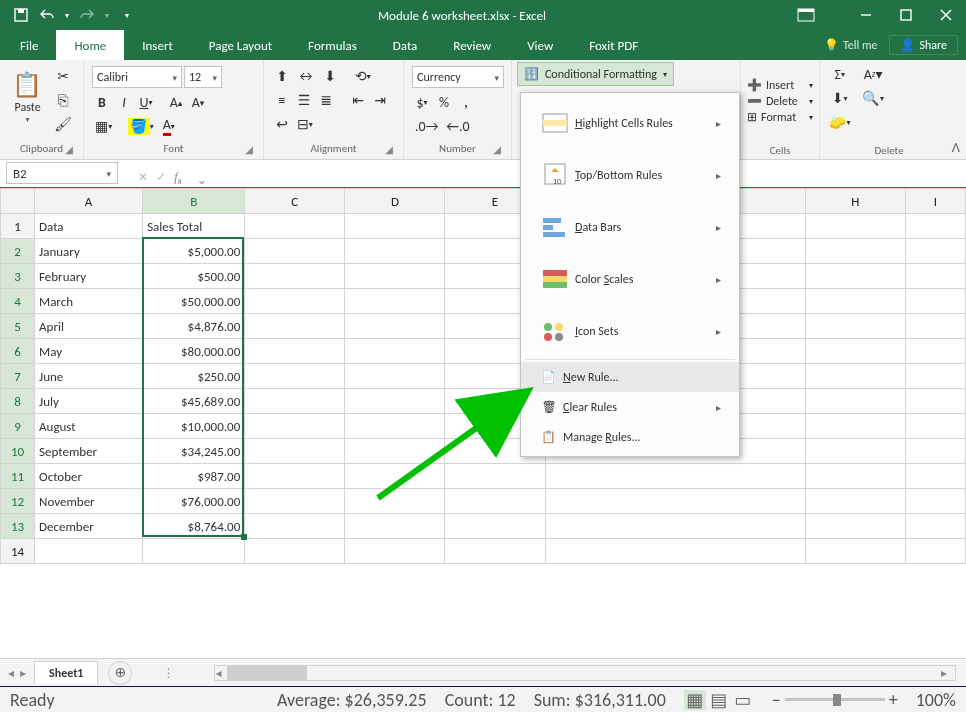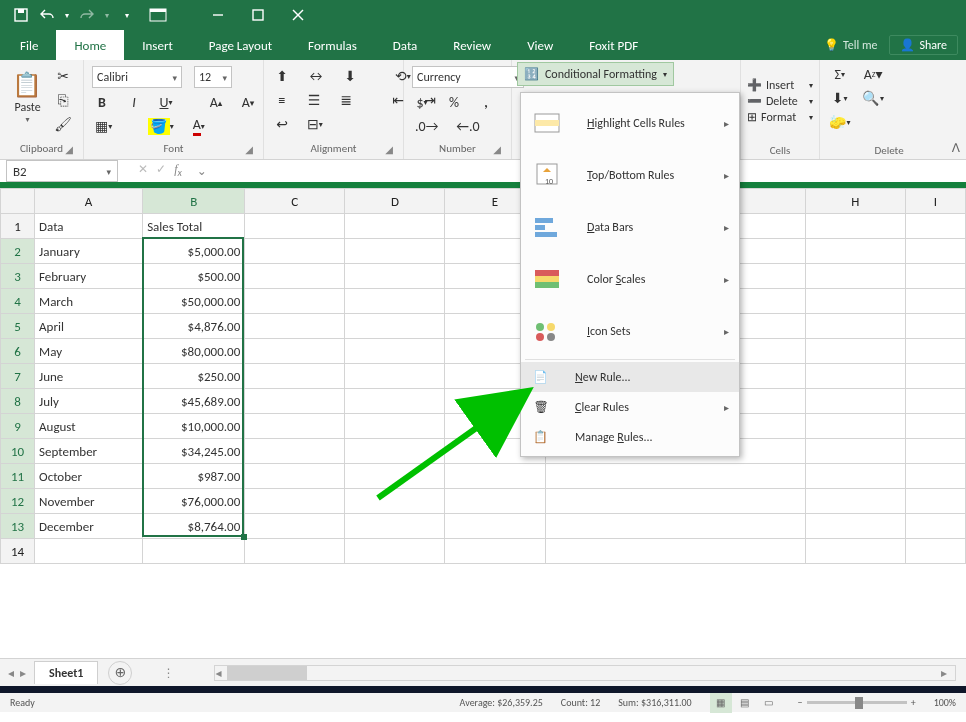--- a/index.html
+++ b/index.html
@@ -29,30 +29,30 @@
 .group-content { flex:1; display:flex; align-items:flex-start; gap:4px; }
 .group-label { text-align:center; font-size:11px; color:#666; height:18px; display:flex; align-items:center; justify-content:center; position:relative; }
 .group-label .launcher { position:absolute; right:0; bottom:2px; width:12px; height:12px; color:#888; font-size:10px; }
 
 .big-btn { display:flex; flex-direction:column; align-items:center; width:48px; padding-top:4px; }
 .big-btn .icon { font-size:24px; height:32px; display:flex; align-items:center; justify-content:center; }
 .big-btn .lbl { font-size:12px; text-align:center; }
 
 .col3 { display:flex; flex-direction:column; gap:4px; justify-content:center; height:72px; }
 .small-btn { height:20px; min-width:20px; display:flex; align-items:center; justify-content:center; padding:0 3px; font-size:14px; color:#333; }
-.font-row { display:flex; align-items:center; gap:12px; }
+.font-row { display:flex; align-items:center; gap:2px; }
 .combo { border:1px solid #c3c3c3; background:#fff; height:22px; display:flex; align-items:center; padding:0 4px; font-size:12px; }
 .combo.font { width:90px; }
 .combo.size { width:38px; }
 .combo .arrow { margin-left:auto; font-size:9px; color:#666; }
 
 .ribbon-collapse { position:absolute; right:6px; bottom:4px; font-size:12px; color:#666; }
 
 
-.formula-bar { height:28px; border-bottom:6px solid #15803d; display:flex; align-items:center; background:#fff; }
+.formula-bar { height:28px; border-bottom:1px solid #15803d; display:flex; align-items:flex-end; background:#fff; }
 .name-box { width:112px; border:1px solid #c3c3c3; margin:3px 0 3px 6px; height:22px; display:flex; align-items:center; padding:0 6px; font-size:13px; }
 .name-box .arrow { margin-left:auto; font-size:9px; color:#666; }
 .fb-btns { display:flex; gap:8px; padding:0 10px 0 20px; color:#888; }
 .fb-btns .fx { font-style:italic; font-family:serif; }
 .formula-input { flex:1; padding:0 10px; font-size:13px; }
 .fb-expand { width:20px; text-align:center; color:#888; }
 
 
 .grid-wrap { position:relative; height:470px; background:#fff; }
 .grid { border-collapse:collapse; table-layout:fixed; width:100%; }
@@ -74,33 +74,33 @@
 
 .sheet-area { height:28px; border-top:1px solid #d3d3d3; display:flex; align-items:center; background:#f3f3f3; }
 .sheet-nav { display:flex; padding:0 8px; gap:6px; color:#888; }
 .sheet-tab { background:#fff; border:1px solid #cfcfcf; border-bottom:none; padding:4px 14px; font-size:12px; font-weight:bold; margin-top:-1px; }
 .add-sheet { width:24px; height:24px; border:1px solid #cfcfcf; border-radius:50%; display:flex; align-items:center; justify-content:center; margin-left:10px; color:#666; font-size:14px; }
 .hscroll-track { flex:1; margin:0 10px 0 40px; height:16px; background:#f3f3f3; border:1px solid #d4d4d4; position:relative; }
 .hscroll-thumb { position:absolute; left:12px; top:0; height:100%; width:80px; background:#cfcfcf; }
 .hscroll-btn { width:14px; height:14px; color:#888; }
 
 
-.statusbar { height:26px; background:#f3f3f3; border-top:7px solid #0f172a; display:flex; align-items:center; font-size:10px; color:#555; padding:0 10px; gap:18px; }
+.statusbar { height:26px; background:#f3f3f3; border-top:1px solid #0f172a; display:flex; align-items:center; font-size:18px; color:#555; padding:0 10px; gap:18px; }
 .statusbar .spacer { flex:1; }
 .view-btns { display:flex; gap:2px; }
 .view-btn { width:22px; height:20px; display:flex; align-items:center; justify-content:center; border:1px solid transparent; color:#666; }
 .view-btn.active { background:#d6e7d6; }
 .zoom-slider { display:flex; align-items:center; gap:4px; }
 .zoom-track { width:100px; height:3px; background:#c3c3c3; position:relative; }
 .zoom-thumb { position:absolute; left:48px; top:-4px; width:8px; height:12px; background:#888; }
 
 
 .cf-button { position:absolute; left:517px; top:2px; height:24px; border:1px solid #a0c8a0; background:#d6e7d6; display:flex; align-items:center; padding:0 6px; gap:6px; font-size:12px; z-index:10; }
 .cf-menu { position:absolute; left:520px; top:92px; width:220px; background:#fcfcfc; border:1px solid #c3c3c3; box-shadow:2px 2px 6px rgba(0,0,0,0.3); z-index:20; padding:4px 0; }
-.cf-item { height:52px; display:flex; align-items:center; padding:0 10px; gap:24px; font-size:12px; position:relative; }
+.cf-item { height:52px; display:flex; align-items:center; padding:0 18px; gap:4px; font-size:12px; position:relative; }
 .cf-item.thin { height:30px; }
 .cf-item:hover, .cf-item.hovered { background:#e8e8e8; }
 .cf-item .submenu-arrow { margin-left:auto; font-size:10px; color:#666; }
 .cf-item .icon-slot { width:32px; height:32px; display:flex; align-items:center; justify-content:center; }
 .cf-item.thin .icon-slot { width:20px; height:20px; }
 .cf-sep { height:1px; background:#e0e0e0; margin:2px 4px; }
 
 
 .cells-group { position:absolute; left:740px; top:0; width:80px; height:100%; border-left:1px solid #e0e0e0; border-right:1px solid #e0e0e0; display:flex; flex-direction:column; }
 .cells-rows { flex:1; display:flex; flex-direction:column; justify-content:center; gap:2px; padding:0 6px; }
@@ -133,20 +133,21 @@
       </div>
     <div class="qat-btn" style="width:10px;font-size:8px">▾</div>
     <div class="qat-btn" style="opacity:.5">
         <svg width="16" height="14" viewBox="0 0 16 14">
           <path d="M10 2 L14 6 L10 10 M14 6 H6 A4 4 0 0 0 2 10" fill="none" stroke="#fff" stroke-width="1.4"></path>
         </svg>
       </div>
     <div class="qat-btn" style="width:10px;font-size:8px;opacity:.5">▾</div>
     <div class="qat-btn" style="font-size:8px">▾</div>
   </div>
+  <div class="title-text">Module 6 worksheet.xlsx - Excel</div>
   <div class="survey-icon">
       <svg width="18" height="14" viewBox="0 0 18 14">
         <rect x="1" y="1" width="16" height="12" fill="none" stroke="#fff"></rect>
         <rect x="1" y="1" width="16" height="3" fill="#fff"></rect>
       </svg>
     </div>
   <div class="win-controls">
     <div class="win-btn">
         <svg width="12" height="12">
           <line x1="1" y1="6" x2="11" y2="6" stroke="#fff" stroke-width="1.4"></line>
@@ -278,21 +279,21 @@
       </div>
     </div>
     <div class="group-label">
         <span>Alignment</span>
         <span class="launcher">◢</span>
       </div>
   </div>
 
   <div class="group" style="width:108px">
     <div class="group-content" style="flex-direction:column;gap:4px;padding-top:2px">
-      <div class="combo" style="width:112px">
+      <div class="combo" style="width:92px">
           <span>Currency</span>
           <span class="arrow">▾</span>
         </div>
       <div class="font-row">
         <div class="small-btn">$<span style="font-size:8px">▾</span></div>
         <div class="small-btn">%</div>
         <div class="small-btn">
             <b>,</b>
           </div>
       </div>

